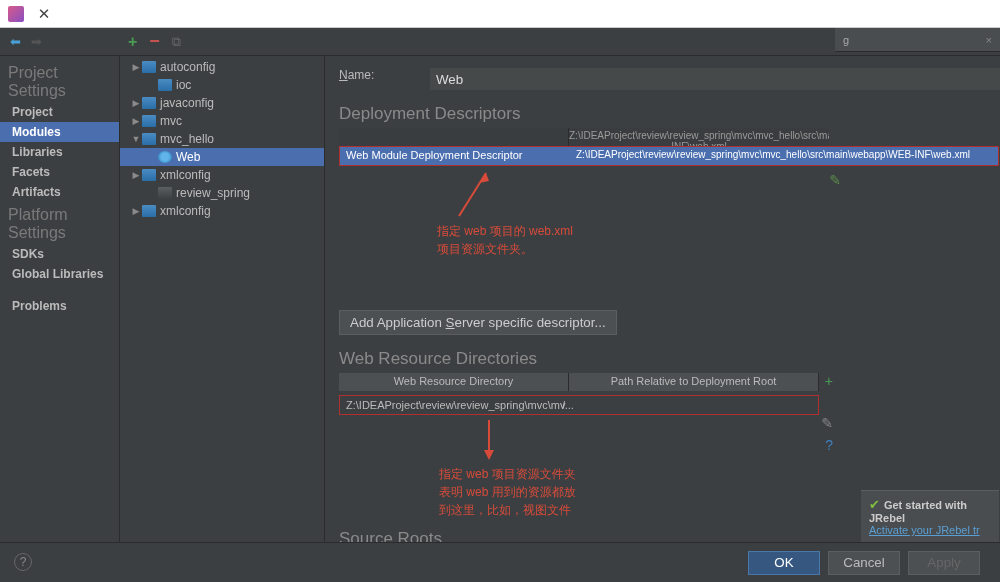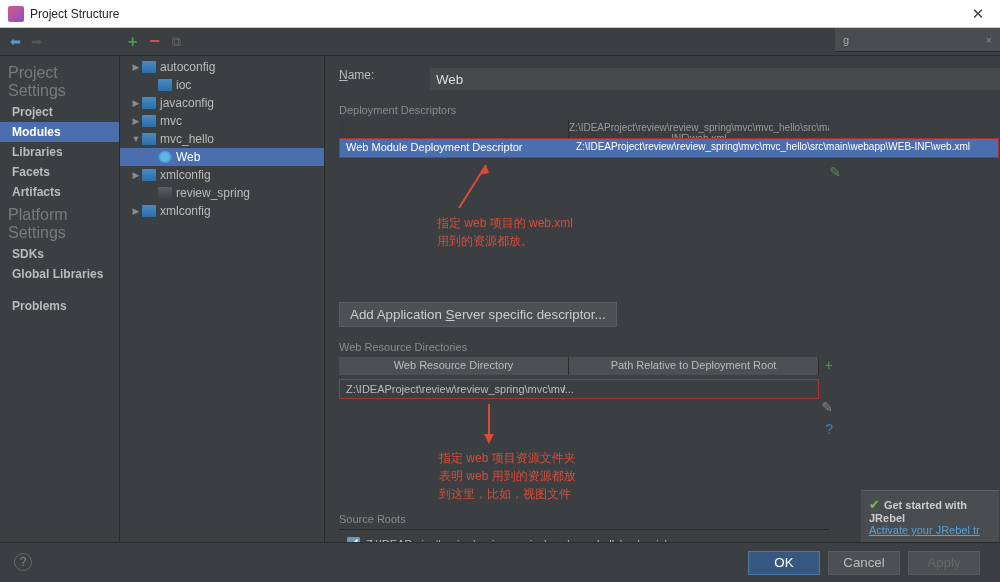--- a/index.html
+++ b/index.html
@@ -29,21 +29,21 @@
   .web-icon { background: radial-gradient(circle,#5fb5ea 40%,#2a7db8 90%); border-radius: 50%; width:12px; height:12px; }
   .tree-row.sel { background: #4b6eaf; color: #fff; }
   .tree-row.sel .caret { color: #fff; }
   .lvl1 { padding-left: 10px; }
   .lvl2 { padding-left: 26px; }
   .main { flex: 1; background: #3c3f41; padding: 12px 0 0 14px; position: relative; overflow: hidden; }
   .namerow { display: flex; align-items: flex-start; margin-bottom: 14px; gap: 47px; }
   .namerow label { width: 44px; color: #bbb; }
   .namerow input { flex: 1; background: #45494a; border: none; color: #ddd; padding: 4px 6px; height: 22px; margin-right: 0; }
   .namerow label .u { text-decoration: underline; }
-  .section-label { color: #8a8a8a; font-size: 11px; margin-bottom: 4px; }
+  .section-label { color: #8a8a8a; font-size: 17px; margin-bottom: 4px; }
   .dd-box { border: 1px solid #b03030; position: relative; }
   .dd-header { height: 18px; background: #3a3d3f; display: flex; font-size: 11px; }
   .dd-header .h1 { width: 230px; border-right: 1px solid #2b2b2b; }
   .dd-header .h2 { flex: 1; text-align: center; color: #9a9a9a; padding-top: 2px; }
   .dd-row { height: 18px; background: #4b6eaf; color: #fff; display: flex; font-size: 11px; }
   .dd-row .c1 { width: 230px; padding: 2px 6px; }
   .dd-row .c2 { flex: 1; padding: 2px 6px; }
   .dd-body { height: 140px; position: relative; }
   .edit-ic { position: absolute; right: -2px; top: 38px; color: #5a8f4a; font-size: 14px; }
   .anno { position: absolute; color: #d84b3a; font-size: 12px; line-height: 18px; }
@@ -69,21 +69,20 @@
   .bg-text { position: absolute; right: 0; color: #8b9296; font-size: 12px; font-family: Consolas, monospace; }
   .jrebel { position: absolute; right: 1px; bottom: 40px; width: 138px; background: #4a4d4f; color: #ccc; font-size: 11px; padding: 6px 8px; border-top: 1px solid #5a5e60; }
   .jrebel .link { color: #5a9fd4; text-decoration: underline; cursor: pointer; }
   .jrebel .jicon { color: #7fbf3f; font-size: 13px; margin-right: 4px; }
 </style>
 </head>
 <body>
 
 <div class="titlebar">
   <span style="width:16px;height:16px;background:linear-gradient(135deg,#d65a8a,#8a4fc2);margin-right:6px;border-radius:2px;"></span>
-  <span class="title">Project Structure</span>
   <span class="close">✕</span>
 </div>
 
 <div class="topbar">
   <div class="left">
     <span class="arrow-icon">⬅</span>
     <span class="arrow-icon dim">➡</span>
   </div>
   <div class="mid">
     <span class="plus">+</span>
@@ -183,21 +182,21 @@
         </div>
       </div>
       <div class="dd-body">
         <span class="edit-ic" style="right:-12px;top:6px;">✎</span>
         <svg class="arrow-svg" style="left:112px;top:2px;" width="40" height="60">
           <line x1="35" y1="5" x2="8" y2="48" stroke="#d84b3a" stroke-width="2"></line>
           <polygon points="35,5 28,15 38,13" fill="#d84b3a"></polygon>
         </svg>
         <div class="anno" style="left:98px;top:56px;">
           <div>指定 web 项目的 web.xml</div>
-          <div>用到的资源都放。</div>
+          <div>项目资源文件夹。</div>
         </div>
       </div>
       <button class="btn-add">Add Application <span class="u">S</span>erver specific descriptor...</button>
     </div>
 
     <div style="height:14px;"></div>
     <div class="section-label">Web Resource Directories</div>
     <div style="position:relative; width:480px;">
       <div class="wrd-header">
         <div class="h1">Web Resource Directory</div>

